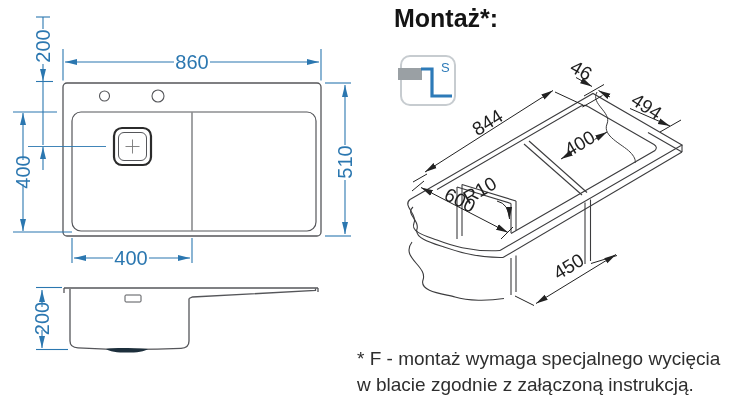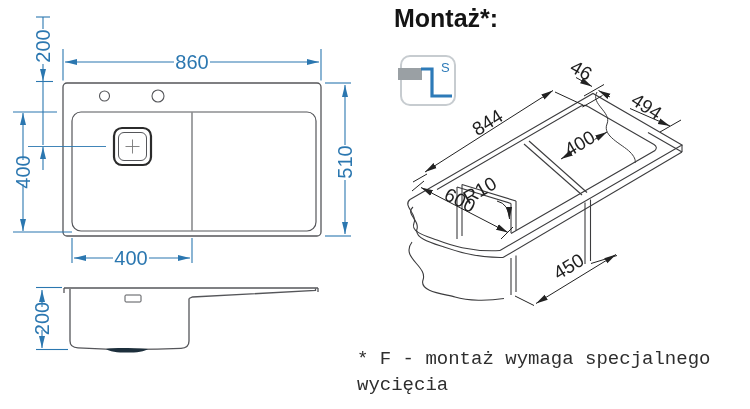--- a/index.html
+++ b/index.html
@@ -1,21 +1,21 @@
 <!DOCTYPE html>
 <html><head>
 <meta charset="utf-8">
 <style>
   html,body{margin:0;padding:0;background:#fff;}
   .stage{position:relative;width:750px;height:409px;background:#ffffff;overflow:hidden;
          font-family:"Liberation Sans", sans-serif;}
   .stage svg{position:absolute;left:0;top:0;}
   .title{position:absolute;left:394px;top:4px;font-size:25px;font-weight:700;color:#141414;
          letter-spacing:0px;}
-  .footnote{position:absolute;left:357px;top:346px;font-size:19px;color:#2e2e2e;line-height:26px;font-family:Liberation Mono, monospace;}
+  .footnote{position:absolute;left:357px;top:346px;font-size:19px;color:#2e2e2e;line-height:26px;}
   text{font-family:"Liberation Sans", sans-serif;}
   .dimtxt-b{fill:#2b77b0;font-size:20px;}
   .dimtxt-k{fill:#1f1f1f;font-size:19px;}
   .s-letter{fill:#2d7ab8;font-size:13px;}
 </style>
 </head>
 <body>
 
 <div class="stage">
 
@@ -181,15 +181,16 @@
     <text class="dimtxt-k" x="583" y="149" text-anchor="middle" transform="rotate(-30,583,149)">400</text>
     <text class="dimtxt-k" x="483" y="196" text-anchor="middle" transform="rotate(-30,483,196)">R10</text>
     <text class="dimtxt-k" x="457" y="206" text-anchor="middle" transform="rotate(27,457,206)">600</text>
     <text class="dimtxt-k" x="572" y="272" text-anchor="middle" transform="rotate(-31.5,572,272)">450</text>
   </g>
 </svg>
 
   <div class="title">Montaż*:</div>
   <div class="footnote">
     <div>* F - montaż wymaga specjalnego wycięcia</div>
+    <div>w blacie zgodnie z załączoną instrukcją.</div>
   </div>
 
 </div>
 
 </body></html>

